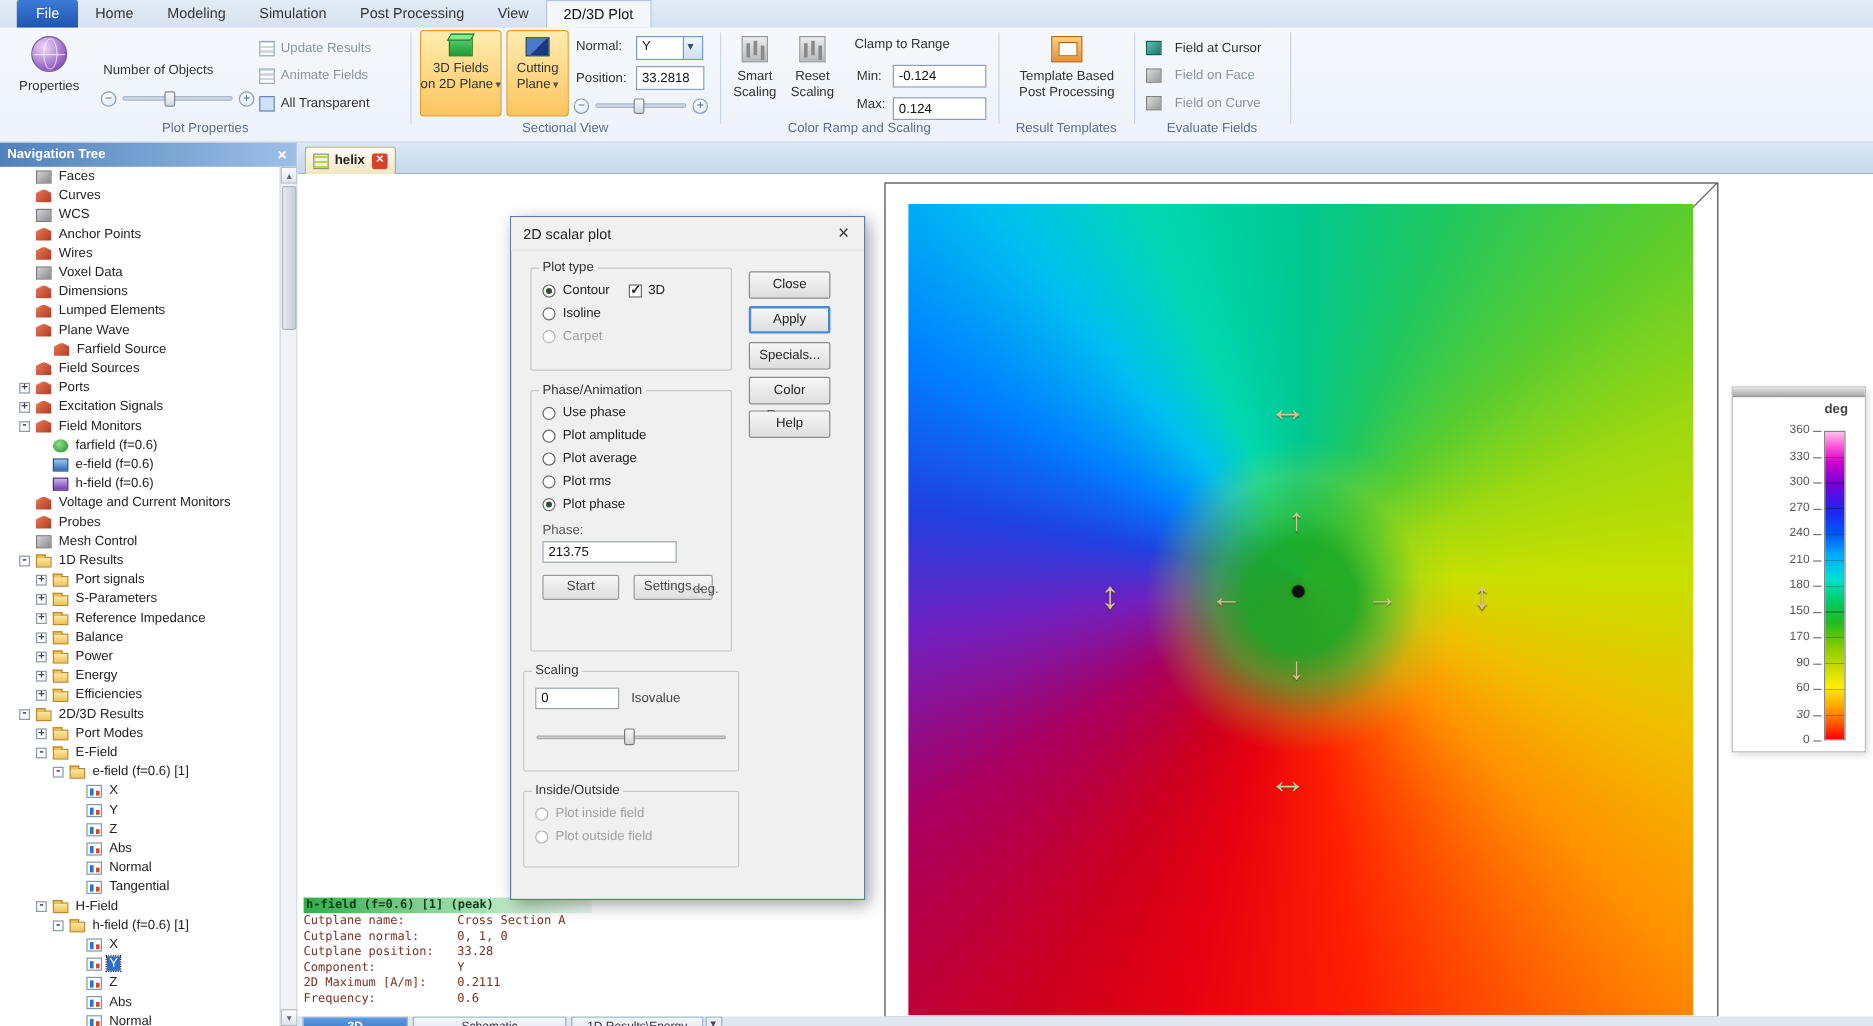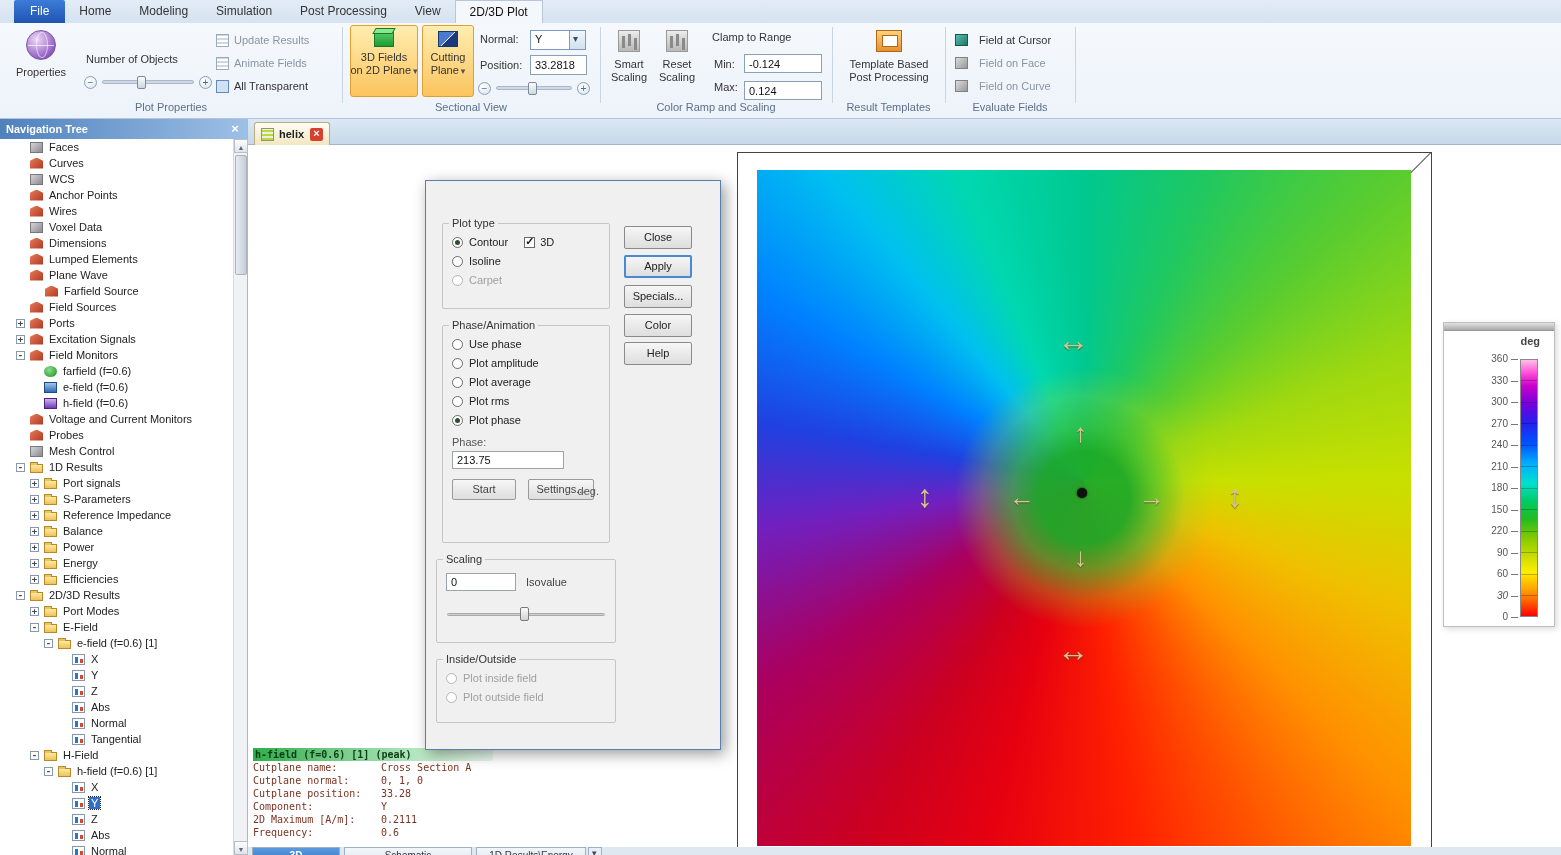--- a/index.html
+++ b/index.html
@@ -587,21 +587,21 @@
             </div>
             <div class="ltick" style="top: 159px;">
               <span class="ltnum">180</span>
               <span class="ltdash"></span>
             </div>
             <div class="ltick" style="top: 180.5px;">
               <span class="ltnum">150</span>
               <span class="ltdash"></span>
             </div>
             <div class="ltick" style="top: 202px;">
-              <span class="ltnum">220</span>
+              <span class="ltnum">170</span>
               <span class="ltdash"></span>
             </div>
             <div class="ltick" style="top: 223.5px;">
               <span class="ltnum">90</span>
               <span class="ltdash"></span>
             </div>
             <div class="ltick" style="top: 245px;">
               <span class="ltnum">60</span>
               <span class="ltdash"></span>
             </div>
@@ -641,20 +641,24 @@
               <span class="ivalue">0.2111</span>
             </div>
             <div class="irow">
               <span class="ilabel">Frequency:</span>
               <span class="ivalue">0.6</span>
             </div>
           </div>
       </div>
 
       <div id="dialog">
+        <div class="dtitle">
+          <span>2D scalar plot</span>
+          <span class="dclose"></span>
+        </div>
 
         <fieldset id="fs-plottype">
           <legend>Plot type</legend>
           <div class="opt">
             <span class="radio on"></span>
             <span>Contour</span>
             <span style="width:16px"></span>
             <span class="checkbox on"></span>
             <span>3D</span>
           </div>

